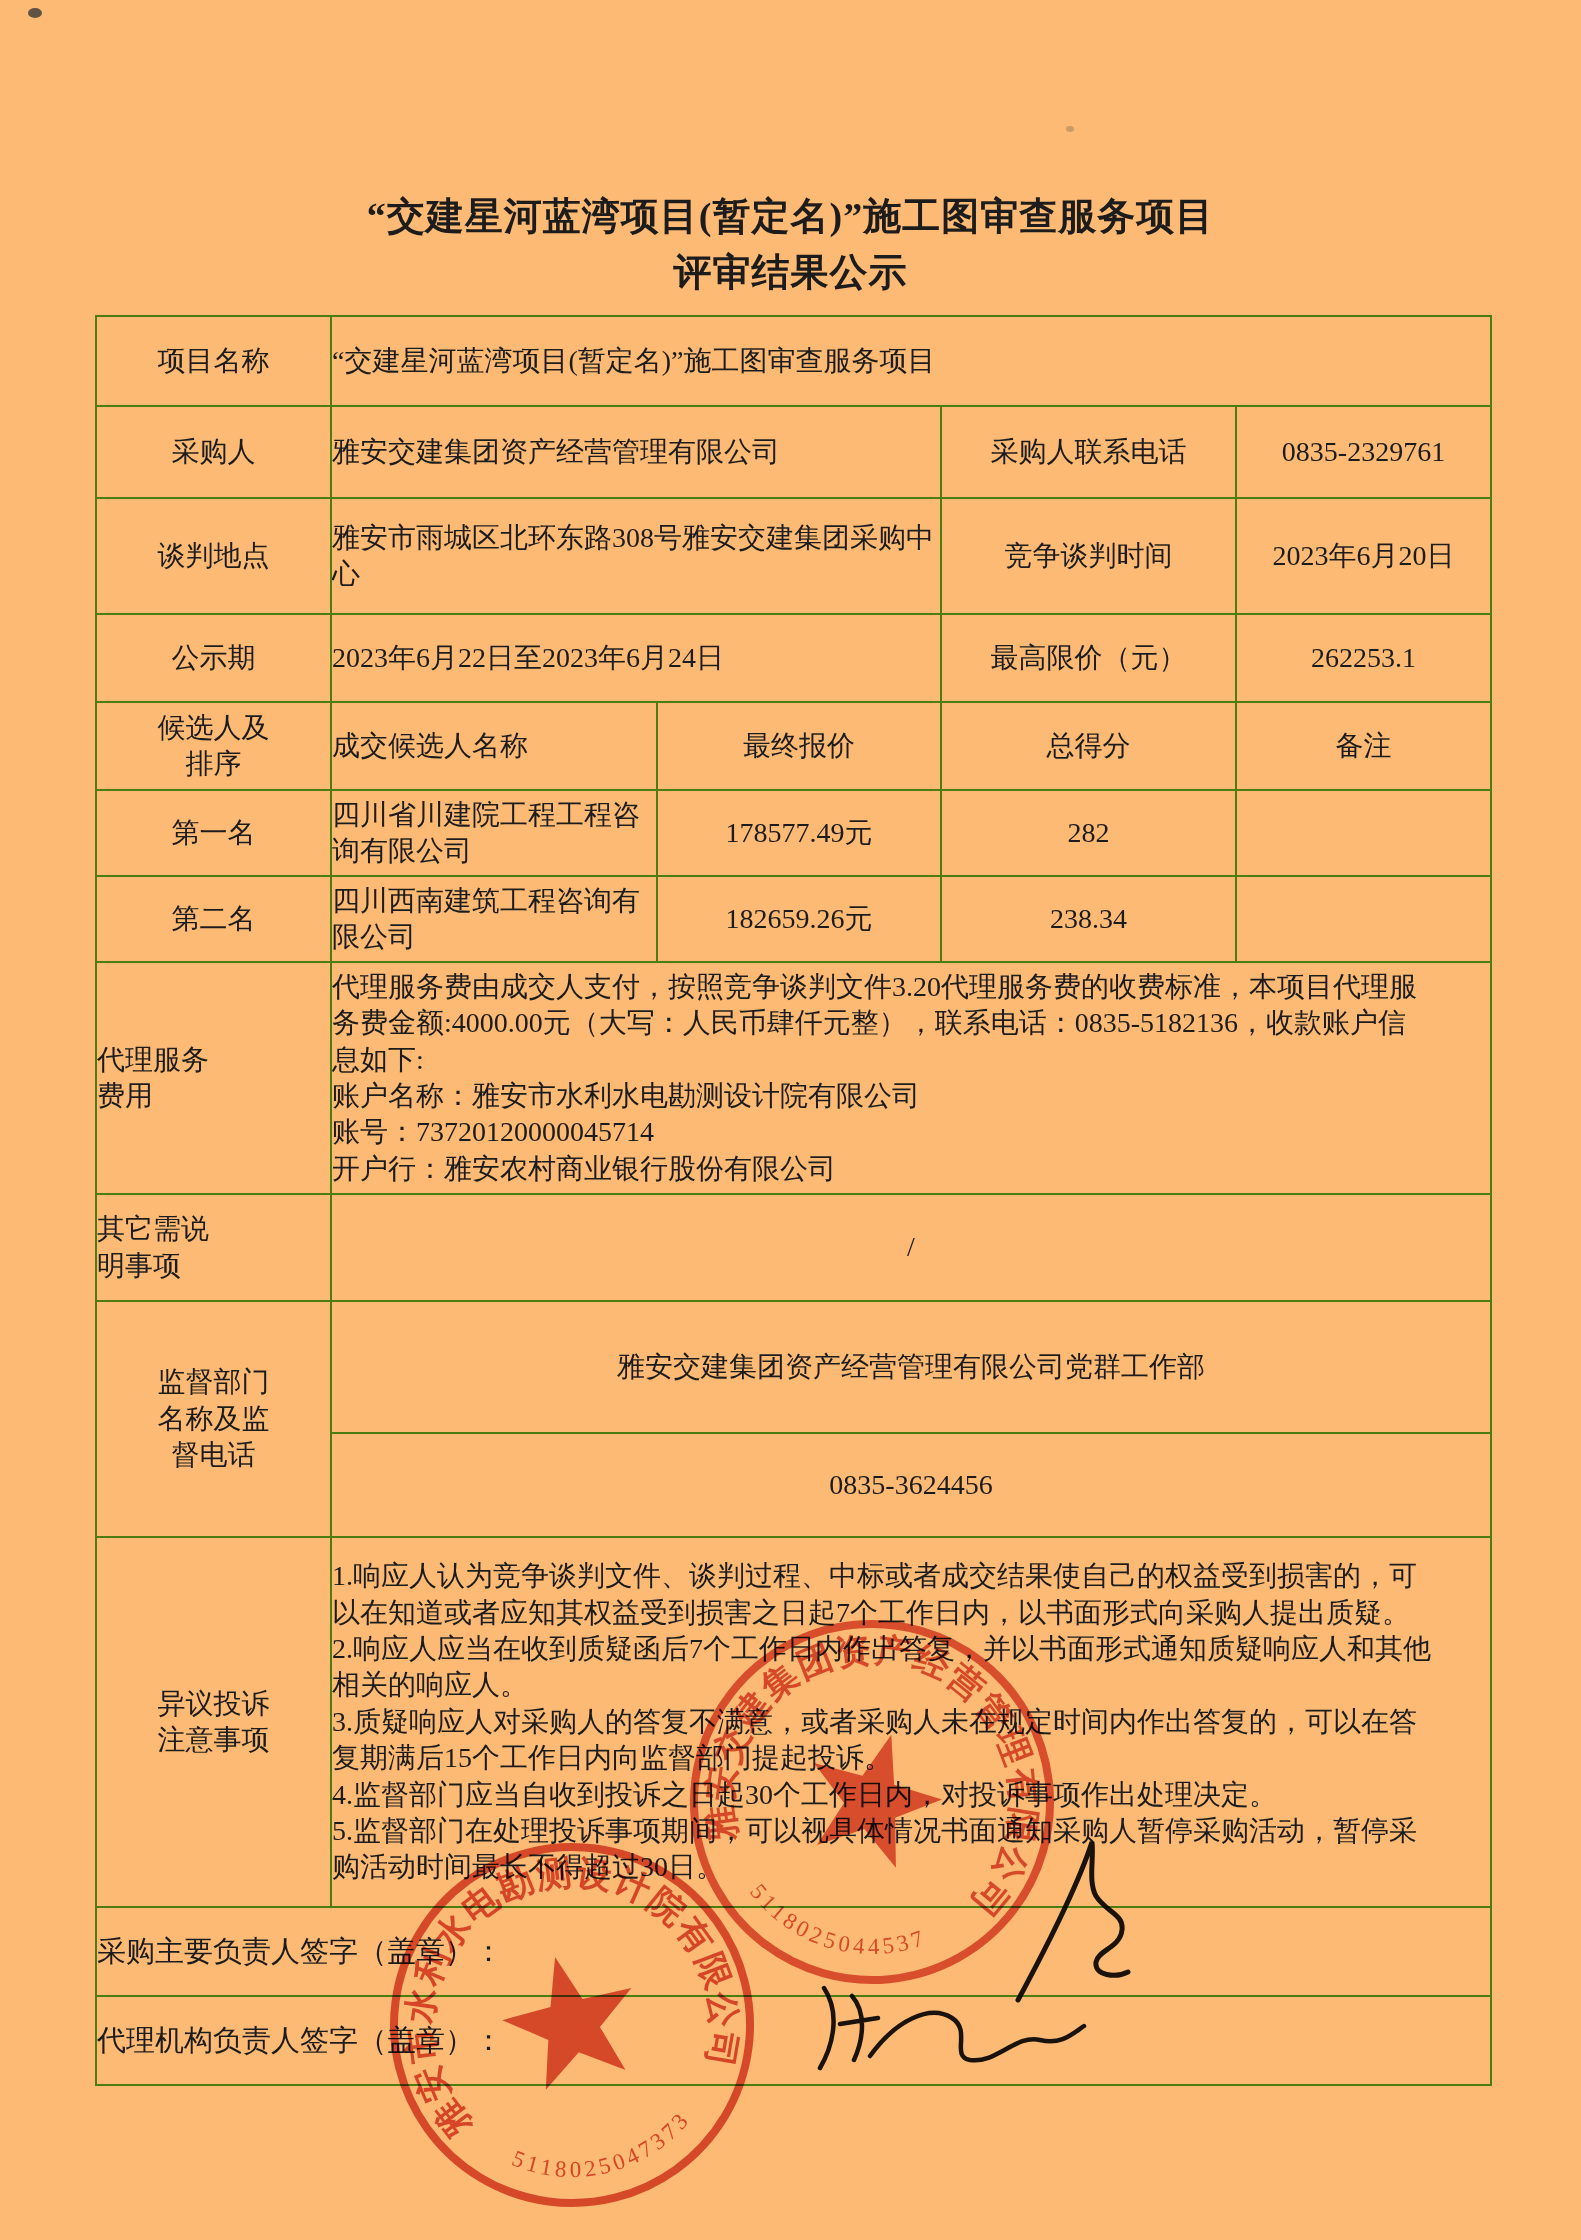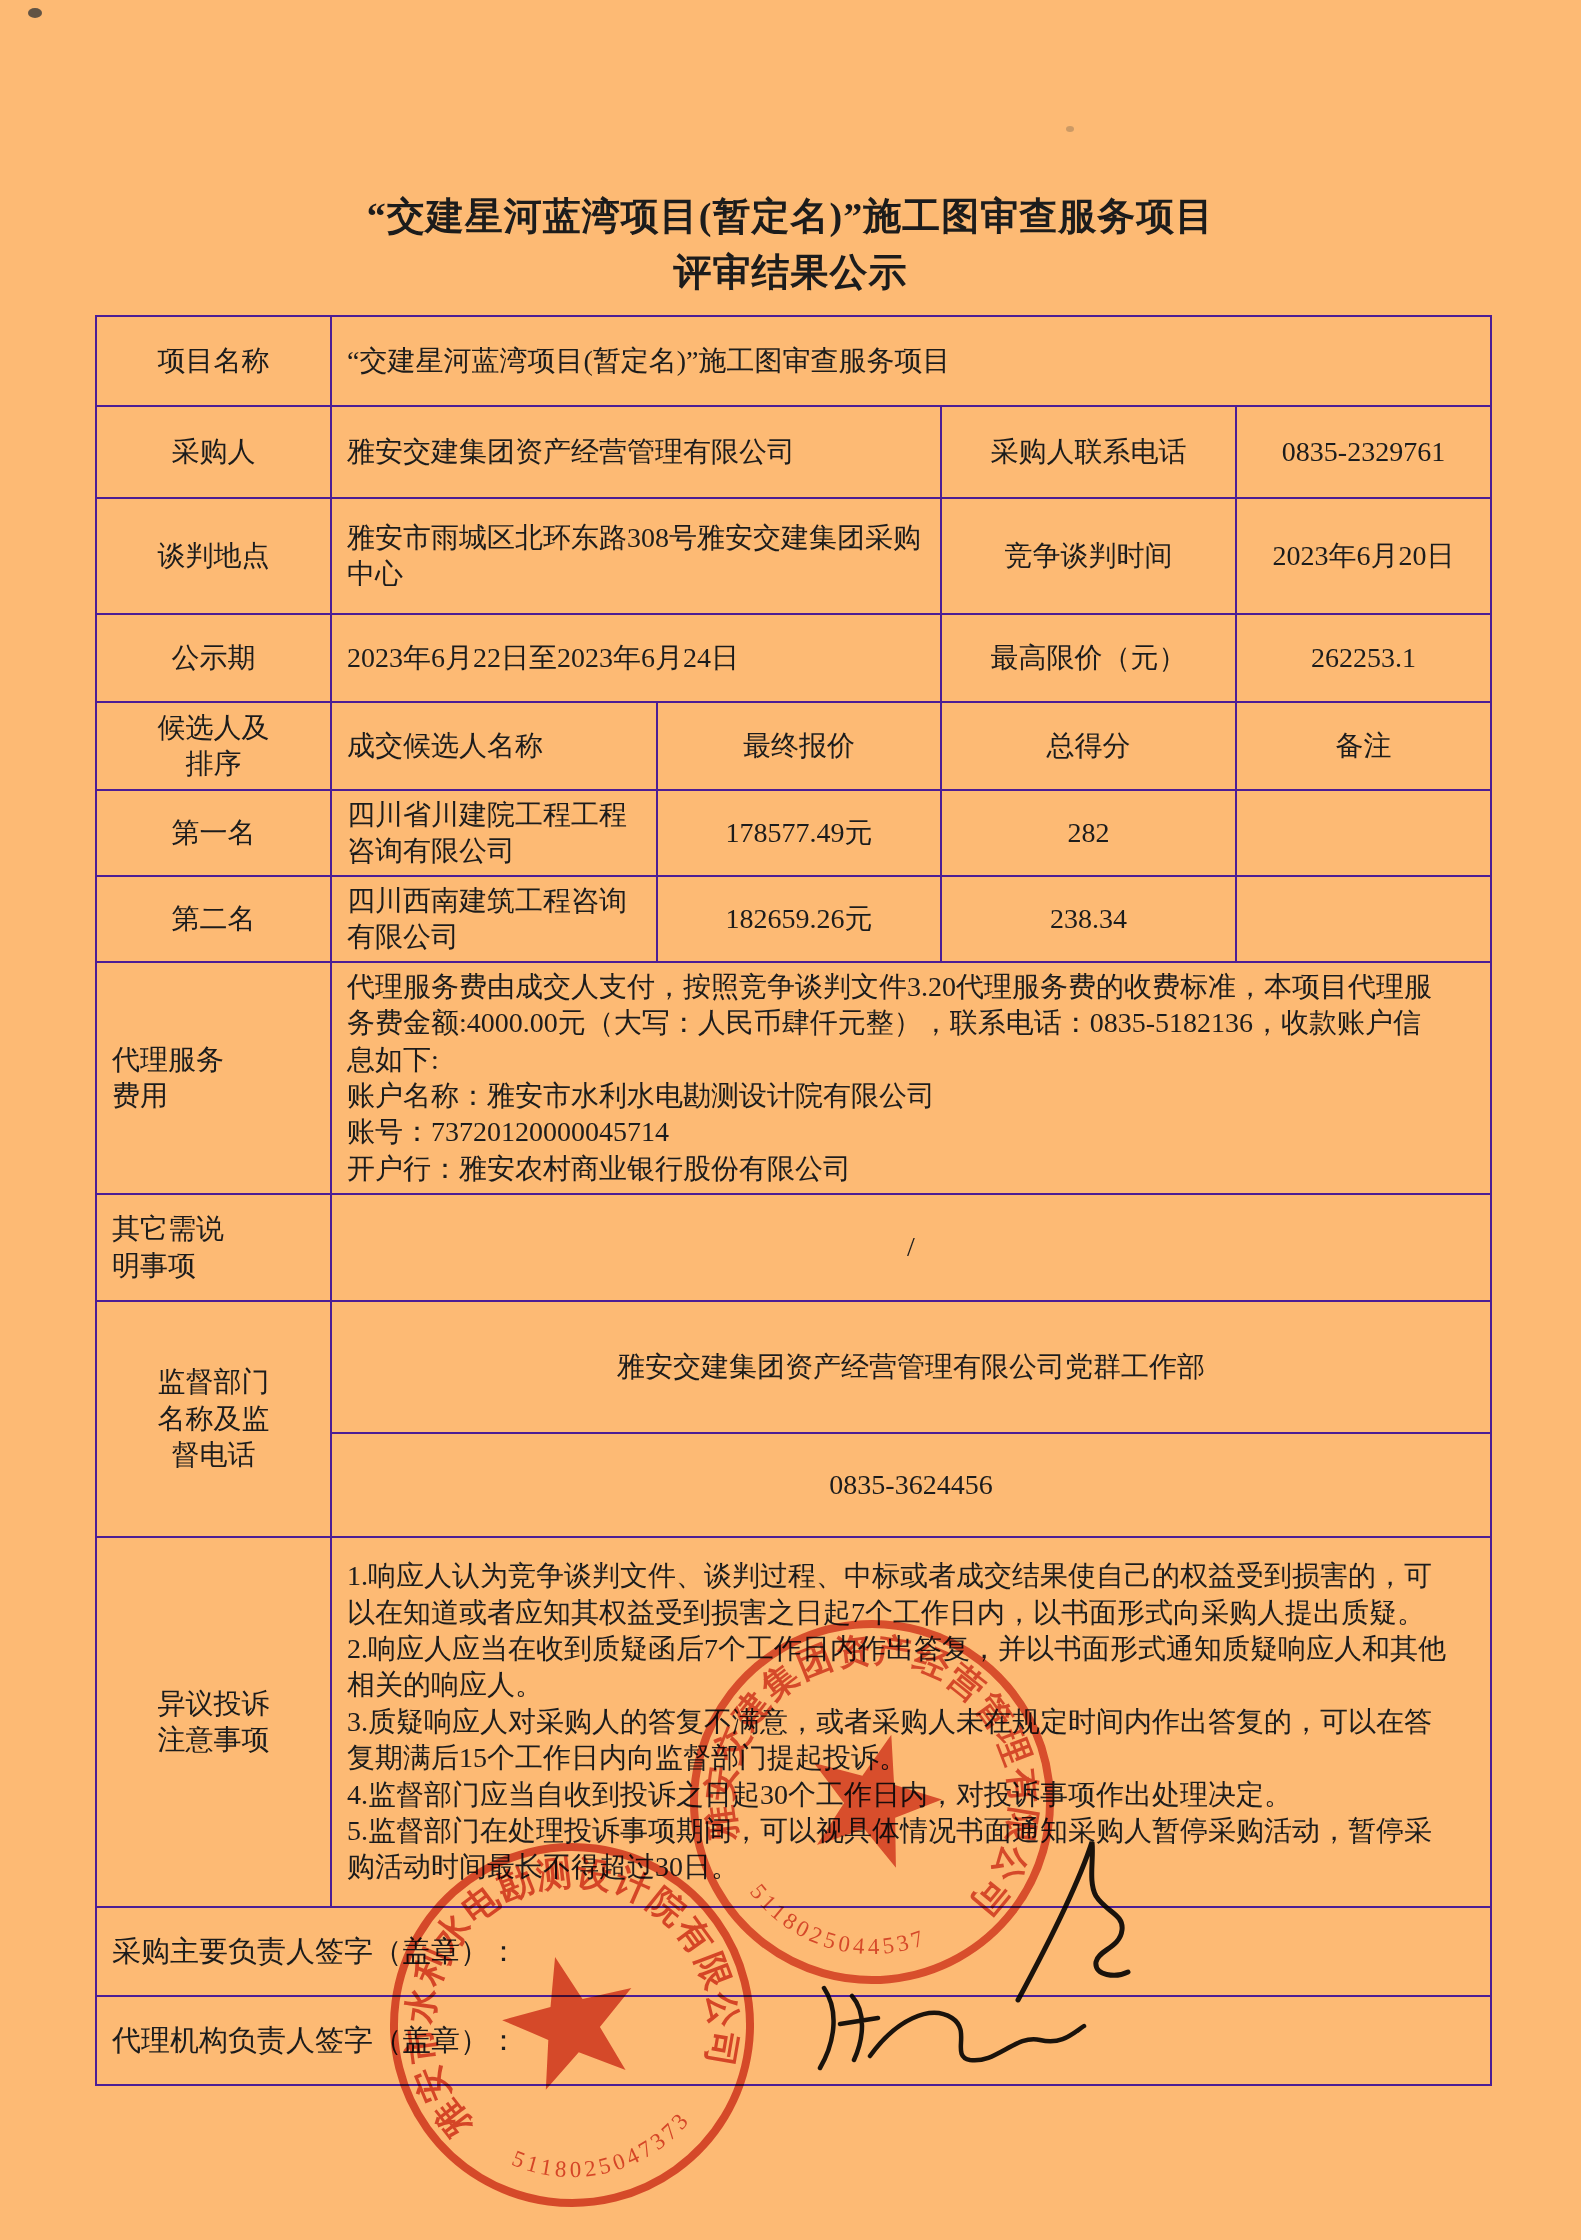--- a/index.html
+++ b/index.html
@@ -16,23 +16,23 @@
     position:absolute;top:188px;left:0;width:100%;
     text-align:center;font-size:38px;font-weight:600;
     line-height:56px;letter-spacing:1px;
   }
   table.main{
     position:absolute;left:95px;top:315px;
     width:1395px;border-collapse:collapse;table-layout:fixed;
     font-size:28px;
   }
   table.main td{
-    border:2px solid #4c1d95;
+    border:2px solid #4d7c0f;
     vertical-align:middle;
-    padding:4px 15px;
+    padding:4px 0;
     line-height:1.3;
     overflow:hidden;
   }
   td.lbl{text-align:center;white-space:pre-line;}
   td.lbl-left{text-align:left;white-space:pre-line;padding-left:8px;}
   td.val-left{text-align:left;}
   td.val-center{text-align:center;}
   td.text-block{
     text-align:left;white-space:pre-line;
     line-height:38px;padding-left:12px;padding-right:8px;

